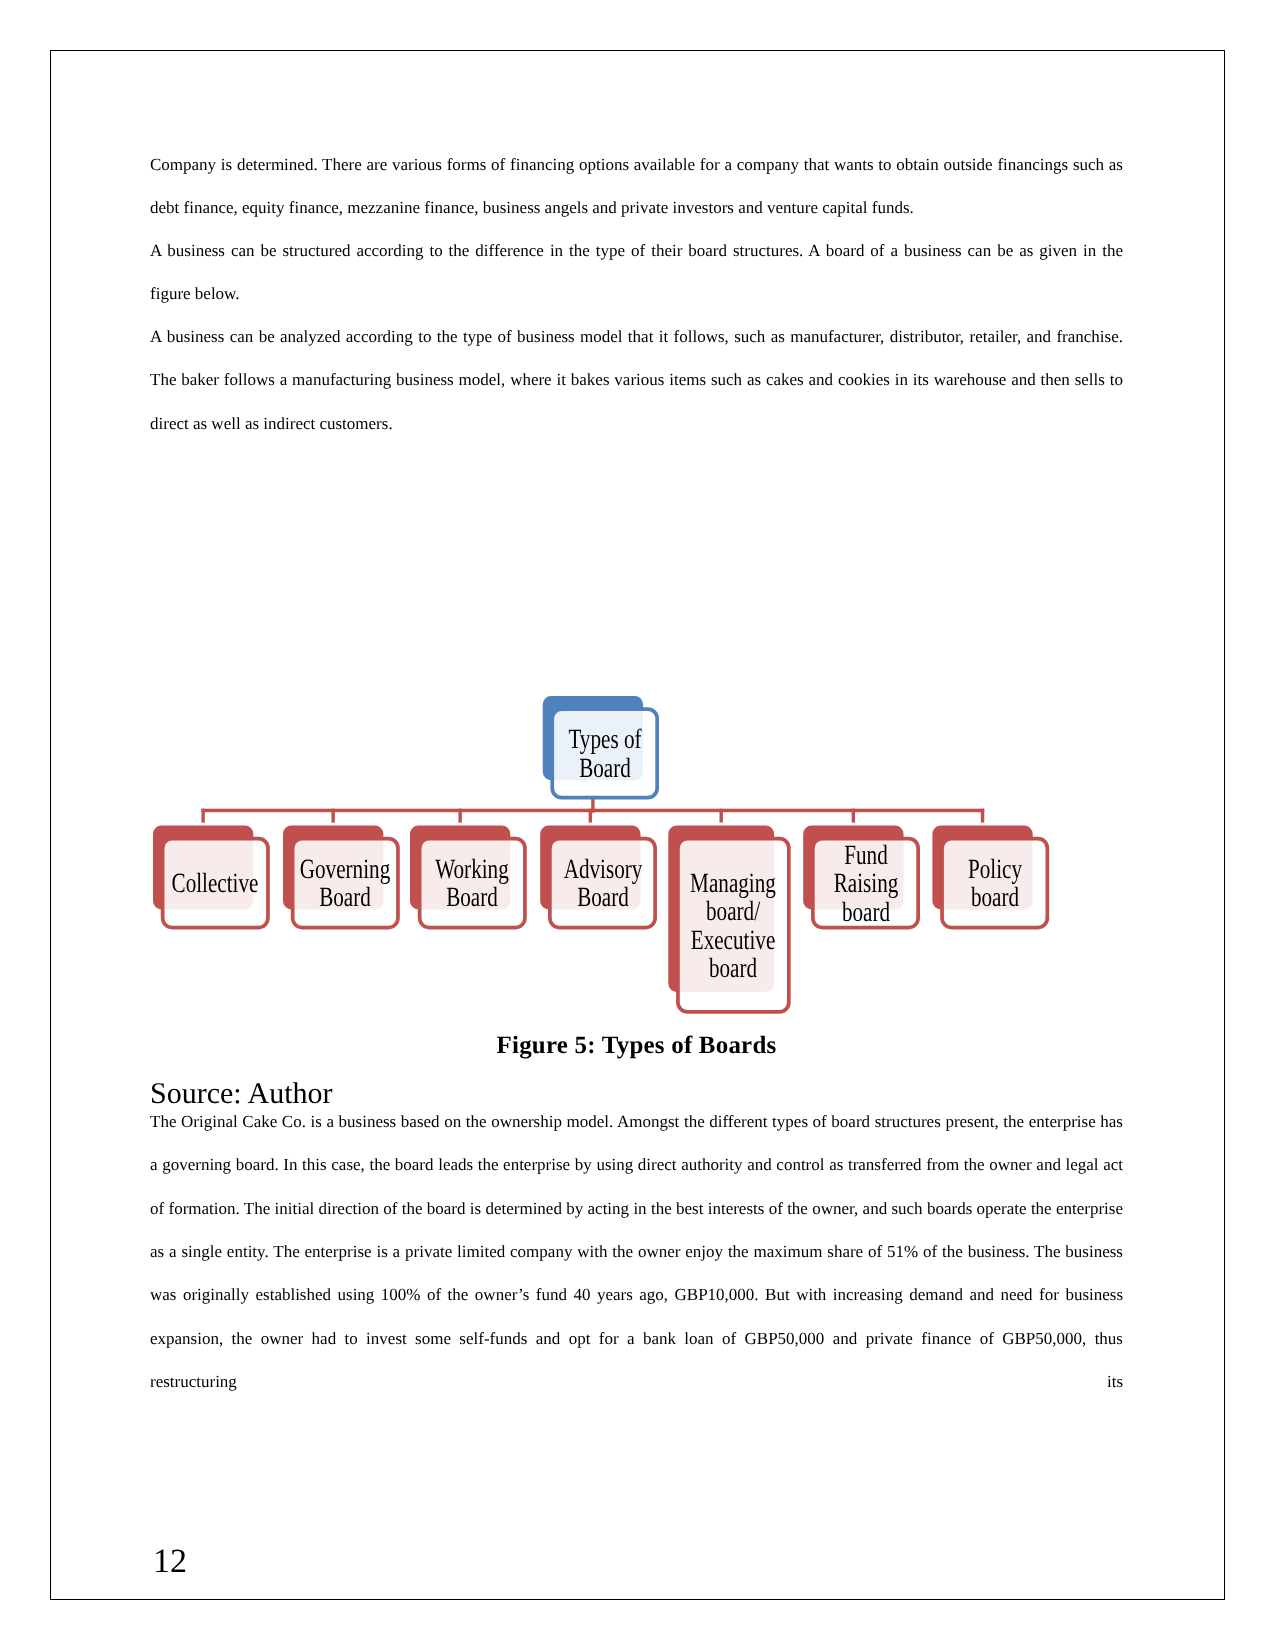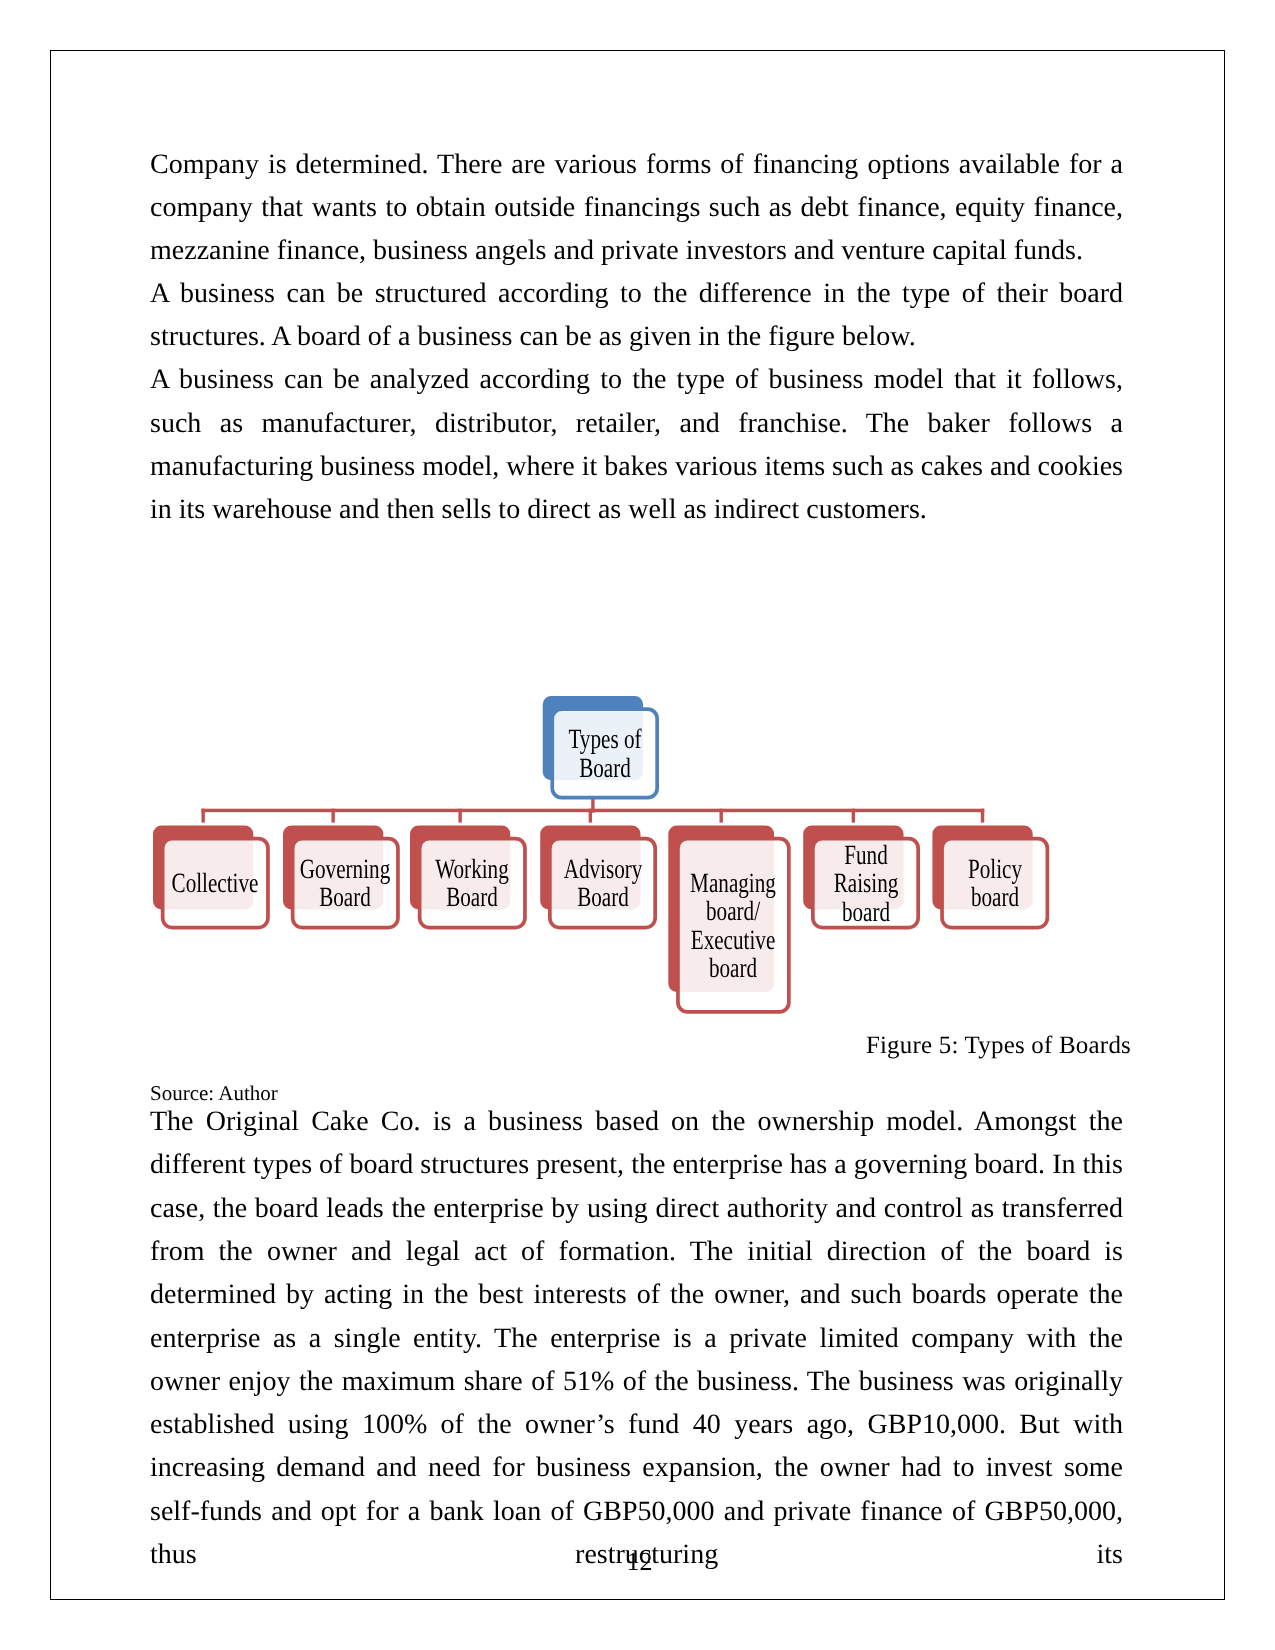--- a/index.html
+++ b/index.html
@@ -3,34 +3,34 @@
 <meta charset="utf-8">
 <title>Types of Boards</title>
 <style>
   html,body{margin:0;padding:0;background:#ffffff;}
   body{width:1275px;height:1650px;overflow:hidden;
        font-family:"Liberation Serif",serif;color:#000;
        -webkit-font-smoothing:antialiased;text-rendering:geometricPrecision;}
   .page{position:absolute;left:50px;top:50px;width:1175px;height:1550px;
         border:1px solid #000;box-sizing:border-box;background:#fff;}
   .txt{position:absolute;left:99px;width:973px;transform:translateZ(0);
-       font-size:28px;line-height:43.1px;text-align:justify;
+       font-size:17px;line-height:43.1px;text-align:justify;
        text-justify:inter-word;}
   .txt p{margin:0;}
   #block1{top:92px;}
   #figcap{position:absolute;left:99px;top:973px;width:973px;transform:translateZ(0);
-          font-size:24.95px;line-height:43.1px;font-weight:normal;text-align:right;
-          letter-spacing:0.22px;margin-left:8px;}
+          font-size:24.95px;line-height:43.1px;font-weight:bold;text-align:center;
+          letter-spacing:0.22px;}
   #figsrc{position:absolute;left:99px;top:1021px;width:973px;transform:translateZ(0);
-          font-size:21px;line-height:43.1px;text-align:left;}
+          font-size:30px;line-height:43.1px;text-align:left;}
   #block2{top:1049.2px;line-height:43.26px;}
   #block2 p{text-align-last:justify;}
 
   #pagenum{position:absolute;left:102px;top:1489px;width:973px;transform:translateZ(0);
-           font-size:26px;line-height:43.1px;text-align:center;}
+           font-size:34px;line-height:43.1px;text-align:left;}
 
   
   #figure{position:absolute;left:0;top:0;width:1275px;height:1595px;
           pointer-events:none;}
   .nodelabel{position:absolute;
              font-size:27.8px;line-height:28.3px;text-align:center;
              white-space:pre;color:#000;
              transform-origin:50% 50%;width:200px;
              transform:translateZ(0) scaleX(0.761);
              -webkit-font-smoothing:antialiased;}

